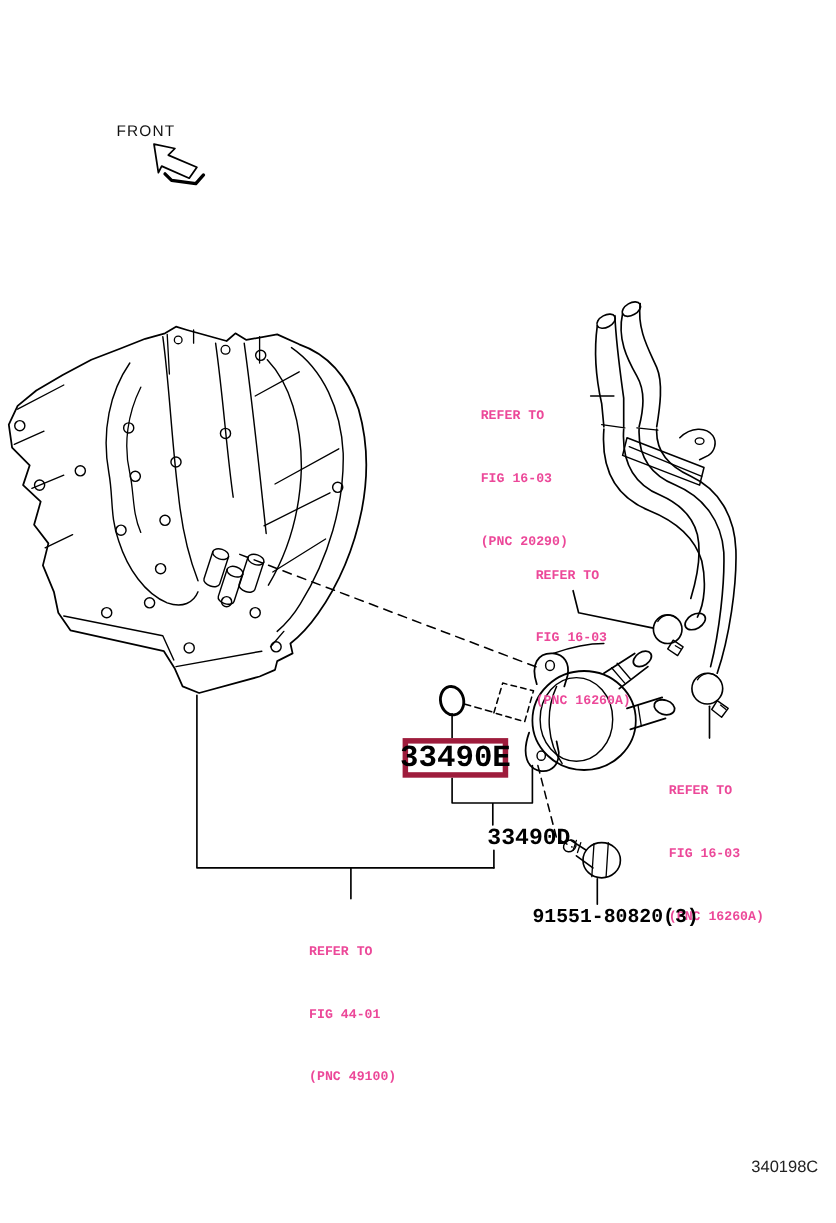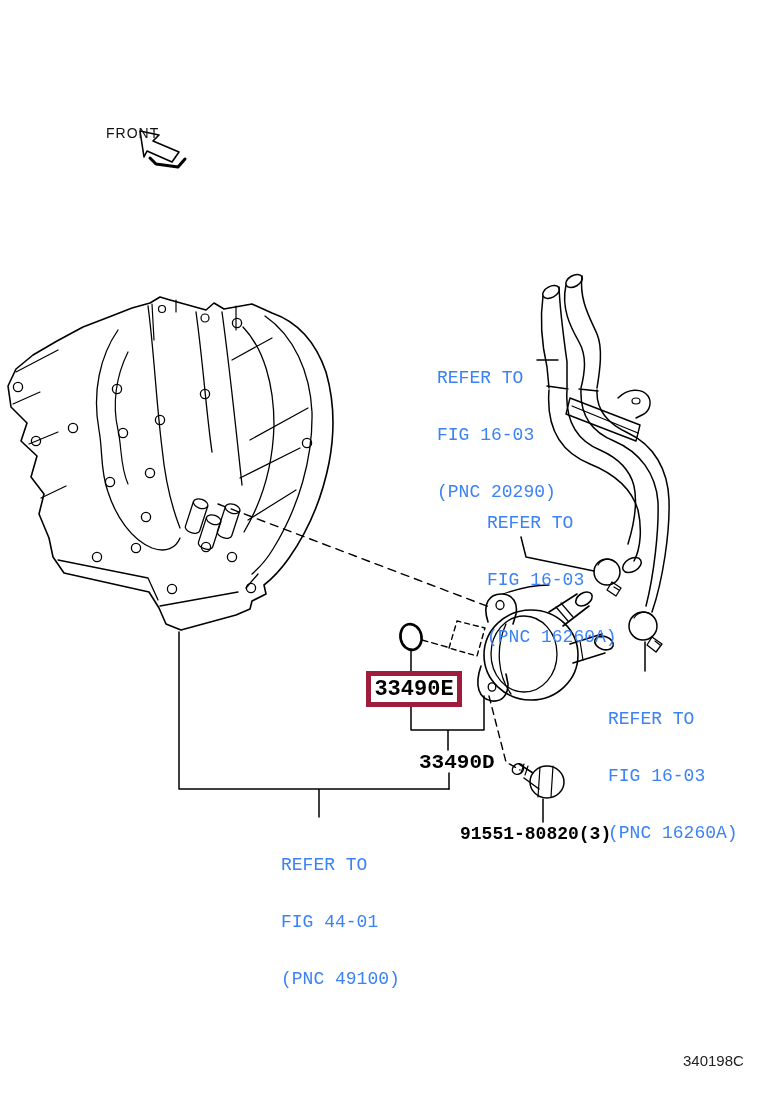--- a/index.html
+++ b/index.html
@@ -2,39 +2,39 @@
 <html><head>
 <meta charset="utf-8">
 <style>
   html,body{margin:0;padding:0;background:#ffffff;}
   #canvas{
     position:relative;width:760px;height:1112px;background:#ffffff;
     font-family:"Liberation Mono","DejaVu Sans Mono",monospace;overflow:hidden;
   }
   #art{position:absolute;left:0;top:0;}
   .callout{
-    position:absolute;font-weight:normal;font-size:18px;line-height:19px;
-    color:#3b82f6;white-space:pre;letter-spacing:0;
+    position:absolute;font-weight:bold;font-size:12px;line-height:19px;
+    color:#ec4899;white-space:pre;letter-spacing:0;
   }
   .callout div{height:19px;}
   .part-label{
-    position:absolute;font-weight:bold;color:#000;white-space:nowrap;
+    position:absolute;font-weight:bold;color:#000;white-space:nowrap;margin-left:24px;
   }
   #part-33490e{
     position:absolute;left:366px;top:671px;width:96px;height:36px;
     box-sizing:border-box;border:5px solid #9e1c3c;background:#ffffff;
     display:flex;align-items:center;justify-content:center;
-    font-weight:bold;font-size:22px;color:#000;
+    font-weight:bold;font-size:28px;color:#000;
   }
   #part-33490d{left:419px;top:751px;font-size:21px;}
   #part-bolt{left:460px;top:824px;font-size:18px;}
   #front-label{
     position:absolute;left:106px;top:111px;
     font-family:"Liberation Sans","DejaVu Sans",sans-serif;
-    font-size:14px;letter-spacing:1px;color:#111;font-weight:normal;margin-top:14px;
+    font-size:14px;letter-spacing:1px;color:#111;font-weight:normal;
   }
   #figure-code{
     position:absolute;left:683px;top:1052px;
     font-family:"Liberation Sans","DejaVu Sans",sans-serif;
     font-size:15px;color:#222;font-weight:normal;
   }
 </style>
 </head>
 <body>
 

